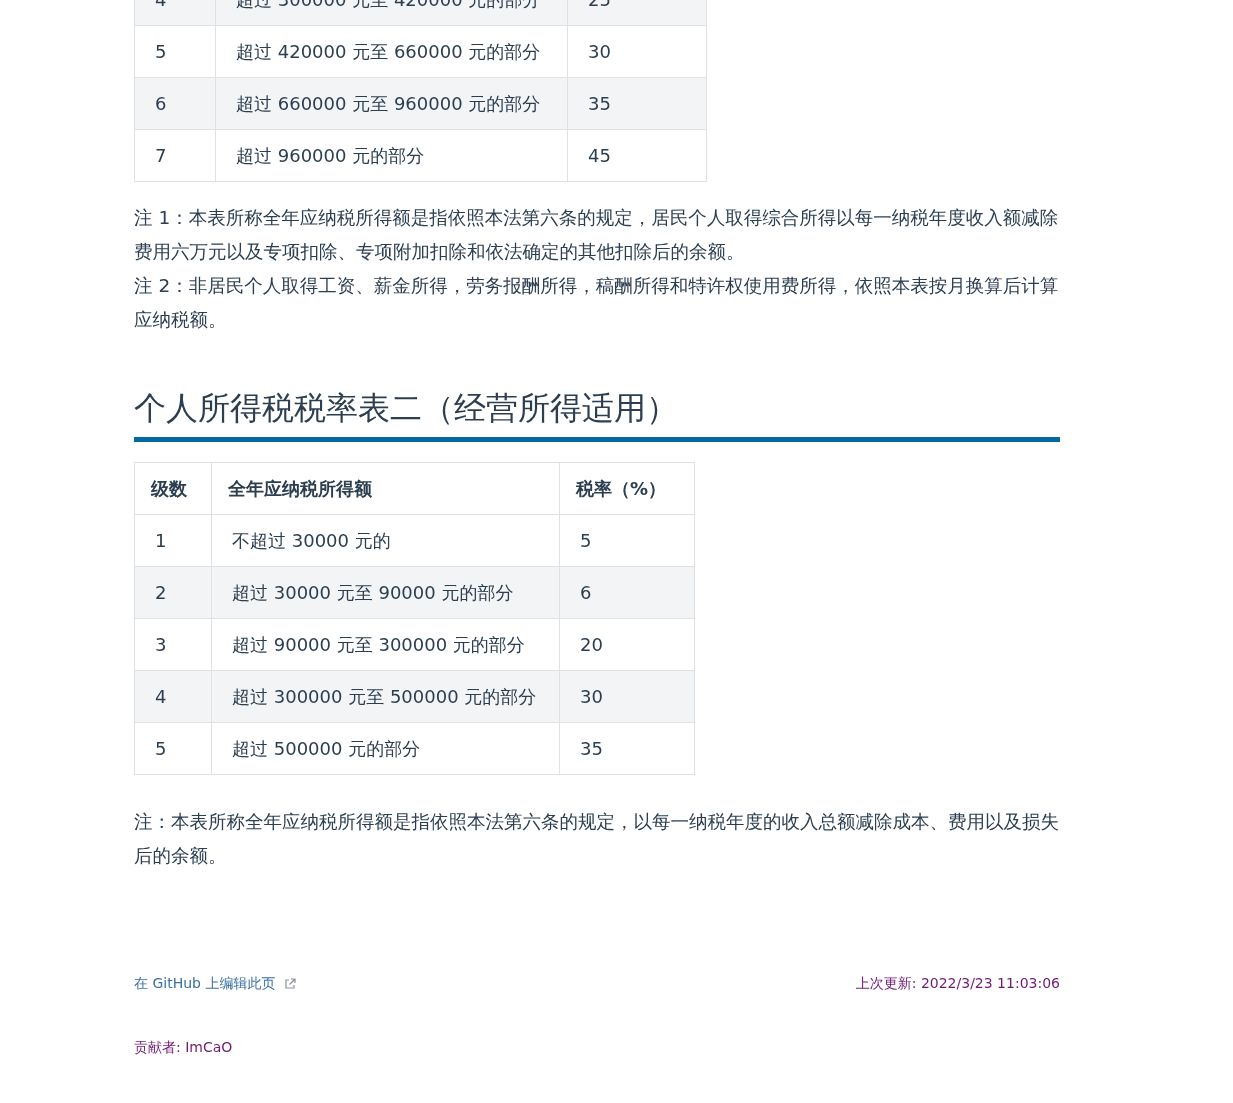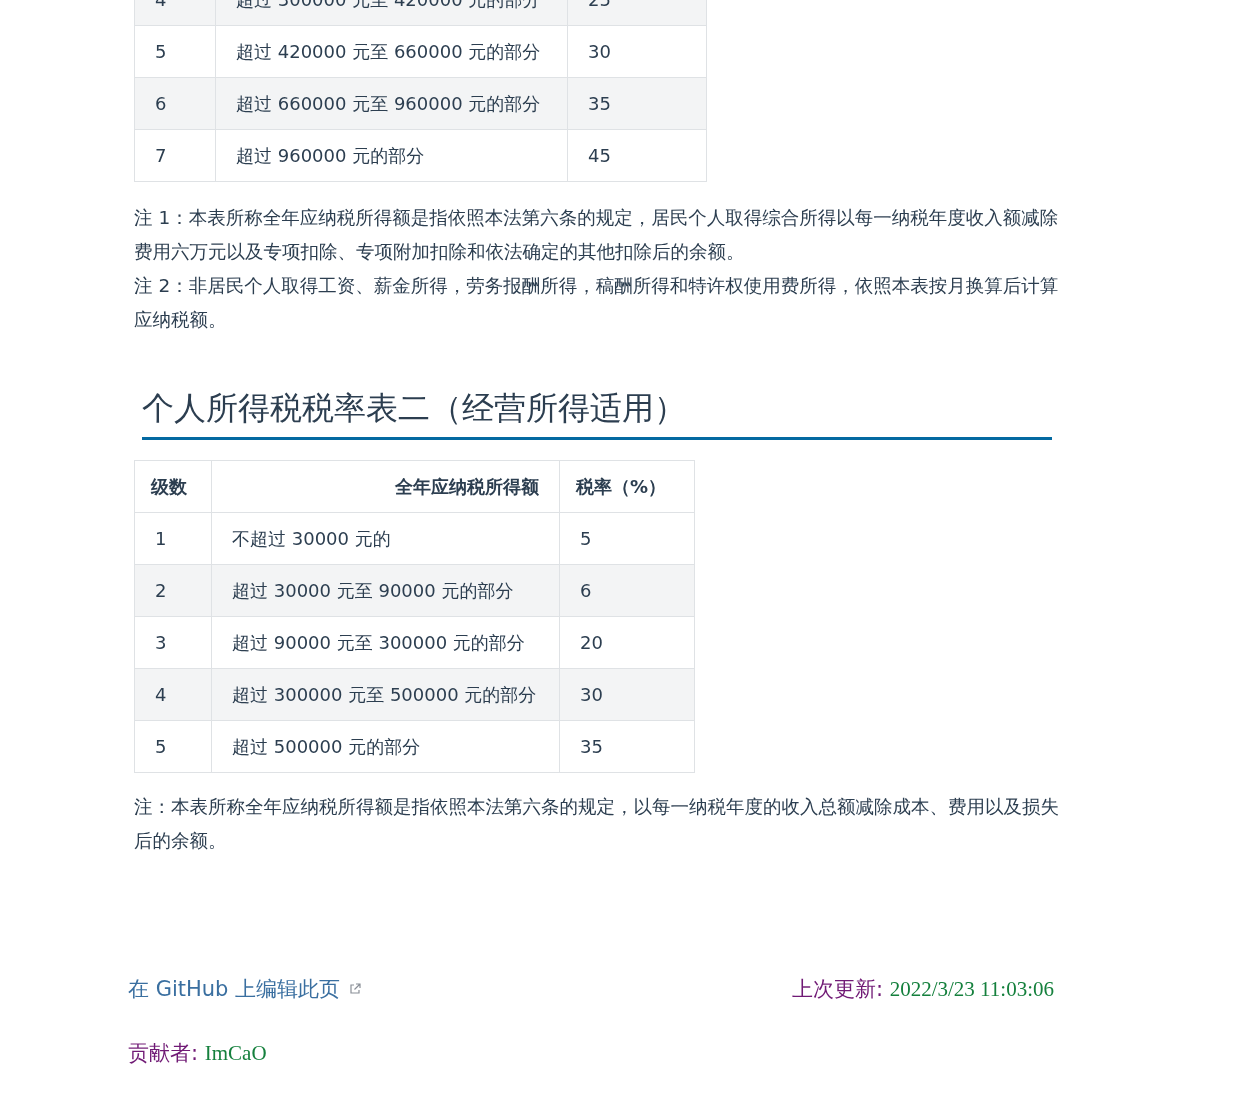--- a/index.html
+++ b/index.html
@@ -5,35 +5,35 @@
   html, body { margin: 0; padding: 0; background: #ffffff; }
   body {
     width: 1233px; height: 1103px; overflow: hidden; position: relative;
     font-family: "DejaVu Sans", "Liberation Sans", sans-serif;
     color: #2c3e50;
   }
   .content { position: absolute; left: 134px; top: -27px; width: 926px; }
   table { border-collapse: collapse; font-size: 18px; color: #2c3e50; }
   th, td { border: 1px solid #dfe2e5; padding: 0 20px; height: 51px; text-align: left; }
   th { font-weight: bold; padding-left: 16px; }
-  th.center { text-align: right; }
+  th.center { text-align: left; }
   tr.alt td { background: #f3f4f5; }
   .col1 { width: 40px; }
   .col2 { width: 311px; }
   .col3 { width: 98px; }
   p.note { font-size: 18.5px; line-height: 34px; margin: 0; color: #2c3e50; }
   h2 {
-    font-size: 32px; font-weight: normal; margin: 8px; padding-bottom: 6px;
-    border-bottom: 3px solid #0369a1; color: #2c3e50;
+    font-size: 32px; font-weight: normal; margin: 0; padding-bottom: 6px;
+    border-bottom: 5px solid #0369a1; color: #2c3e50;
   }
-  .footer { position: absolute; left: 128px; top: 975px; width: 926px; font-size: 21px; }
+  .footer { position: absolute; left: 134px; top: 975px; width: 926px; font-size: 14px; }
   .edit-link { color: #3a6fa0; text-decoration: none; display: inline-flex; align-items: center; }
   .ext { display: inline-block; margin-left: 8px; width: 14px; height: 14px; }
   .label { color: #701a75; }
-  .value { color: #15803d; font-family: Liberation Serif, serif; }
+  .value { color: #701a75; }
   .last-updated { position: absolute; right: 0; top: 0; }
   .contributors { position: absolute; left: 0; top: 44px; margin-top: 20px; }
 </style>
 </head>
 <body>
 
 <div class="content">
   <table>
     <tbody>
       <tr class="alt">
@@ -94,21 +94,21 @@
         <td>30</td>
       </tr>
       <tr>
         <td>5</td>
         <td>超过 500000 元的部分</td>
         <td>35</td>
       </tr>
     </tbody>
   </table>
 
-  <p class="note" style="margin-top:17px;">注：本表所称全年应纳税所得额是指依照本法第六条的规定，以每一纳税年度的收入总额减除成本、费用以及损失后的余额。</p>
+  <p class="note" style="margin-top:30px;">注：本表所称全年应纳税所得额是指依照本法第六条的规定，以每一纳税年度的收入总额减除成本、费用以及损失后的余额。</p>
 </div>
 
 <div class="footer">
   <a class="edit-link" href="#">
     <span>在 GitHub 上编辑此页</span>
     <svg class="ext" viewBox="0 0 14 14">
       <path d="M6 3H3v8h8V8" fill="none" stroke="#8a8f97" stroke-width="1.2"></path>
       <path d="M8 2h4v4M12 2L6.5 7.5" fill="none" stroke="#8a8f97" stroke-width="1.2"></path>
     </svg>
   </a>

